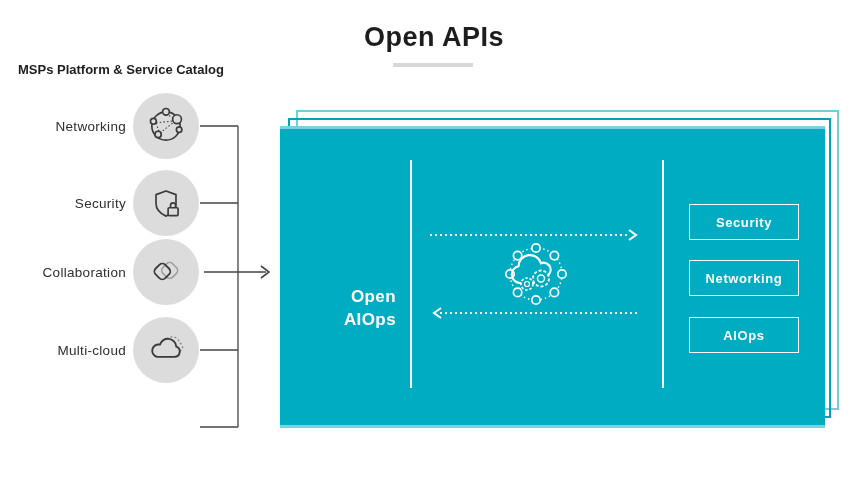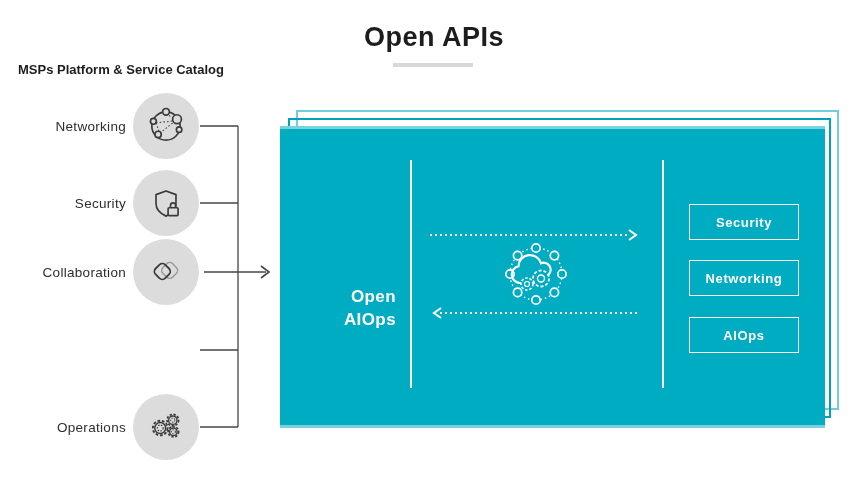--- a/index.html
+++ b/index.html
@@ -85,37 +85,30 @@
   <div class="cat-row" style="top:239px">
     <div class="cat-label">Collaboration</div>
     <div class="cat-circle">
       <svg width="42" height="42" viewBox="0 0 40 40" fill="none">
         <rect x="17" y="12" width="13" height="13" rx="4" transform="rotate(45 23.5 18.5)" stroke="#9A9A9A" stroke-width="1.4"></rect>
         <rect x="10" y="13" width="13" height="13" rx="4" transform="rotate(45 16.5 19.5)" stroke="var(--icon-stroke)" stroke-width="1.7"></rect>
       </svg>
     </div>
   </div>
 
-
-  <div class="cat-row" style="top:394px">
-    <div class="cat-label">Operations</div>
+  <div class="cat-row" style="top:317px">
+    <div class="cat-label">Multi-cloud</div>
     <div class="cat-circle">
-      <svg width="42" height="42" viewBox="0 0 40 40" fill="none" stroke="var(--icon-stroke)">
-        <circle cx="14.5" cy="21" r="7" stroke-width="1.8" stroke-dasharray="2.6 1.7"></circle>
-        <circle cx="14.5" cy="21" r="5.2" stroke-width="1.4" fill="var(--circle-gray)"></circle>
-        <circle cx="14.5" cy="21" r="2.8" stroke-width="1.1" stroke-dasharray="1.4 1.3"></circle>
-        <circle cx="26.5" cy="13.5" r="5.5" stroke-width="1.6" stroke-dasharray="2.2 1.5"></circle>
-        <circle cx="26.5" cy="13.5" r="4" stroke-width="1.3" fill="var(--circle-gray)"></circle>
-        <circle cx="26.5" cy="13.5" r="2" stroke-width="1" stroke-dasharray="1.2 1.2"></circle>
-        <circle cx="27" cy="24.5" r="5" stroke-width="1.6" stroke-dasharray="2.2 1.5"></circle>
-        <circle cx="27" cy="24.5" r="3.6" stroke-width="1.3" fill="var(--circle-gray)"></circle>
-        <circle cx="27" cy="24.5" r="1.9" stroke-width="1" stroke-dasharray="1.2 1.2"></circle>
+      <svg width="42" height="42" viewBox="0 0 40 40" fill="none">
+        <path d="M25 21.5 h6.5 a4.2 4.2 0 0 0 1.4 -8.2 a6.8 6.8 0 0 0 -12.8 -2.2" stroke="#8A8A8A" stroke-width="1.2" stroke-dasharray="2 2"></path>
+        <path d="M11.5 26.5 h16.5 a5 5 0 0 0 1.8 -9.7 a8 8 0 0 0 -15.6 -1.9 a5.8 5.8 0 0 0 -2.7 11.6 Z" fill="var(--circle-gray)" stroke="var(--icon-stroke)" stroke-width="1.8" stroke-linejoin="round"></path>
       </svg>
     </div>
   </div>
+
 
   <svg class="connectors" width="868" height="488" viewBox="0 0 868 488">
     <g stroke="var(--connector)" stroke-width="1.3" fill="none">
       <path d="M200 126 H238 M200 203 H238 M204 272 H266 M200 350 H238 M200 427 H238 M238 126 V427"></path>
       <path d="M261 266 L269 272 L261 278" stroke-width="1.6"></path>
     </g>
   </svg>
 
   <div class="layer layer-outer"></div>
   <div class="layer layer-inner"></div>

